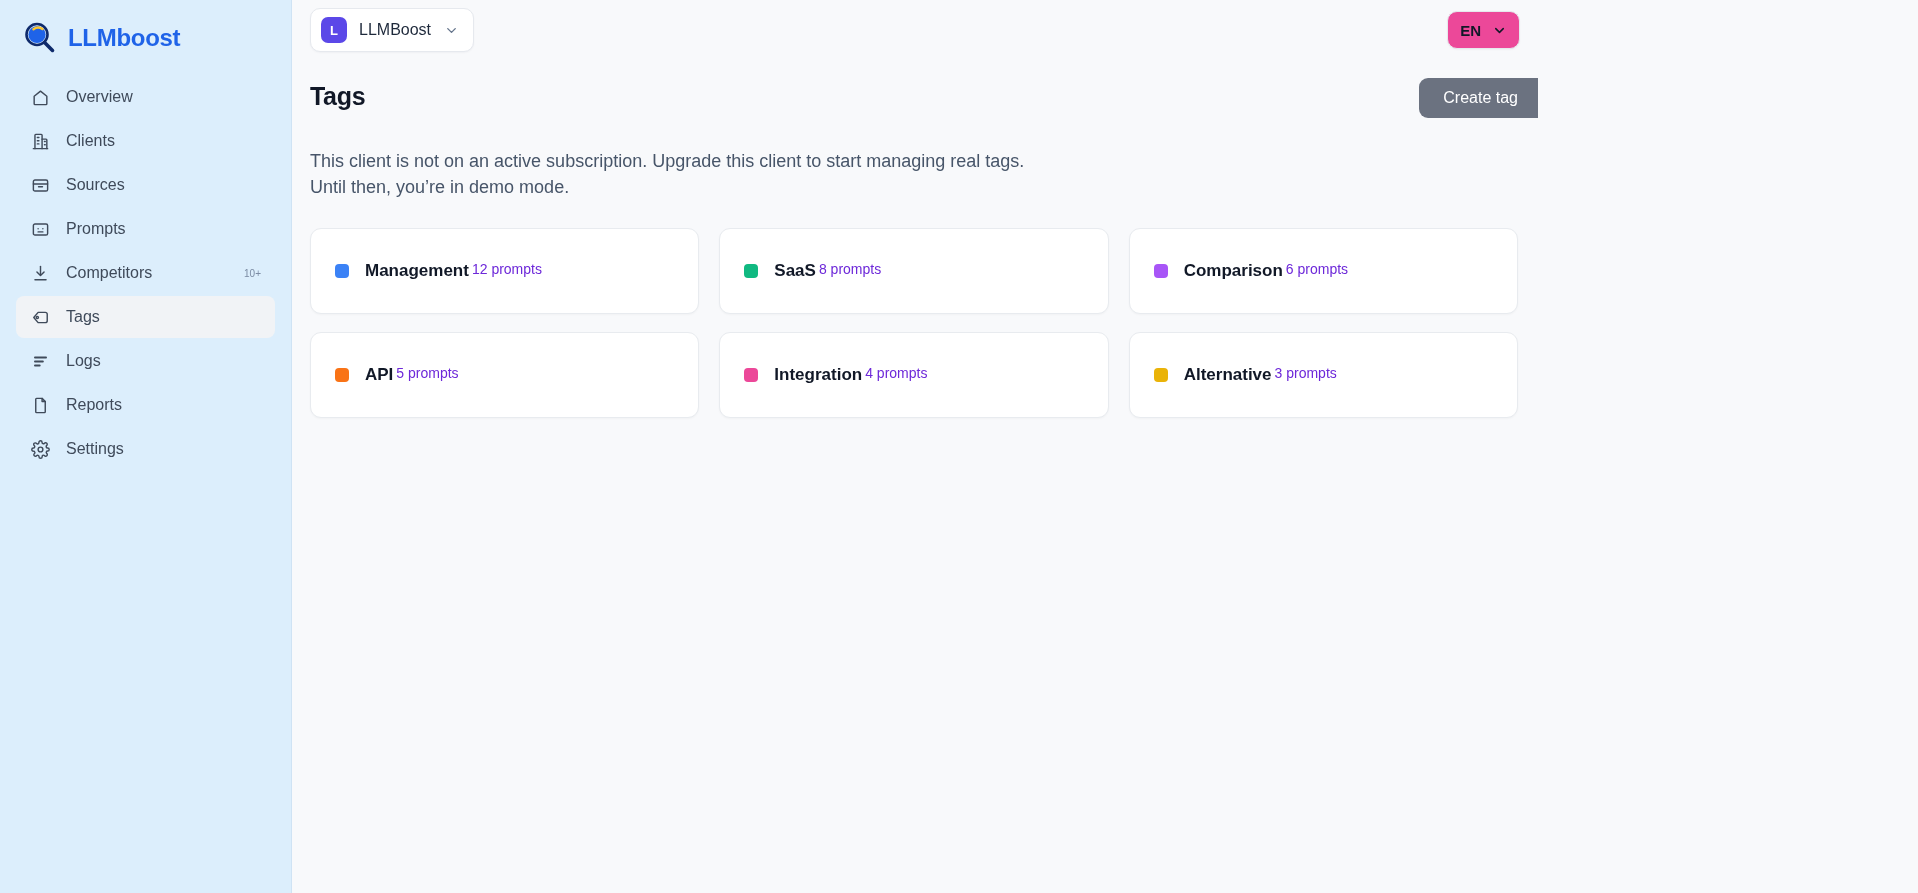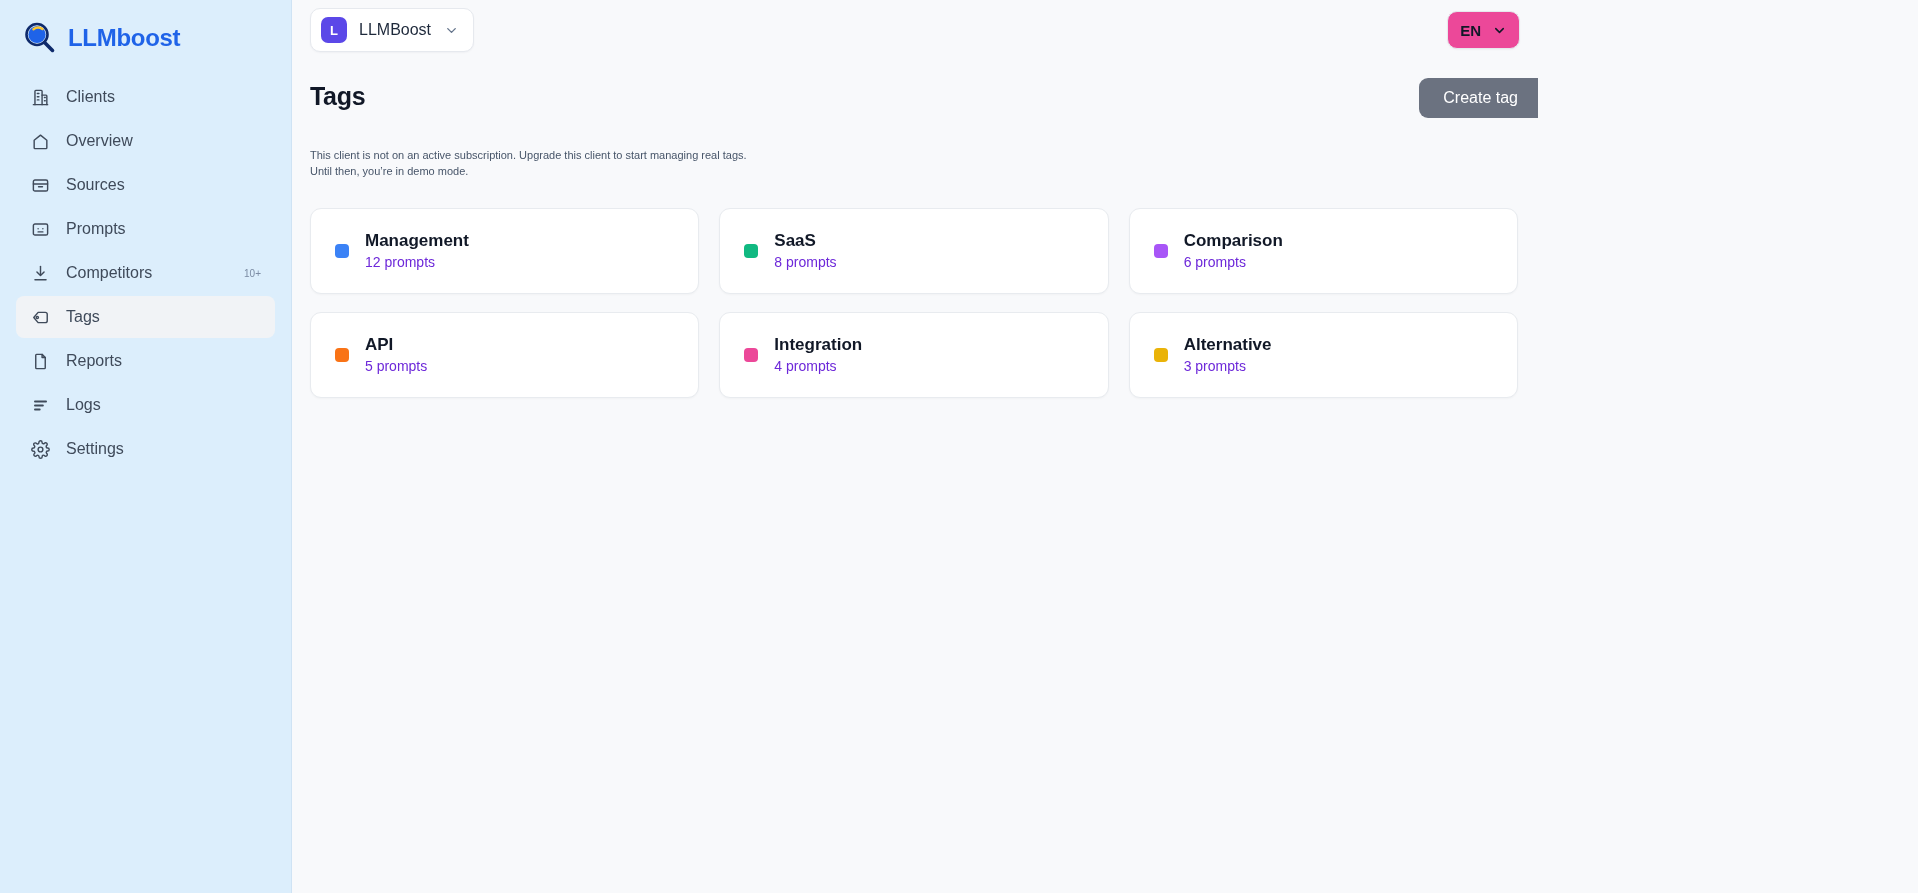--- a/index.html
+++ b/index.html
@@ -200,21 +200,21 @@
     font-size: 16px;
     font-family: "Liberation Sans", sans-serif;
     height: 40px;
     padding: 0 24px;
     margin-right: -4px;
     cursor: pointer;
   }
 
   .notice {
     padding: 30px 18px 0 18px;
-    font-size: 11px;
+    font-size: 18px;
     color: #475569;
     line-height: 1.45;
     max-width: 900px;
   }
 
   .grid {
     display: grid;
     grid-template-columns: repeat(3, 1fr);
     gap: 18px 20px;
     padding: 28px 20px 0 18px;
@@ -232,21 +232,21 @@
     cursor: pointer;
     box-shadow: 0 1px 2px rgba(16,24,40,0.03);
   }
 
   .swatch {
     width: 14px; height: 14px;
     border-radius: 4px;
     flex: 0 0 14px;
   }
 
-  .tag-text { display: flex; flex-direction: column; gap: 3px; }
+  .tag-text { display: flex; flex-direction: row; gap: 3px; }
 
   .tag-name {
     font-size: 17px;
     font-weight: 700;
     color: #111827;
     line-height: 1.2;
   }
 
   .tag-count {
     font-size: 14px;
@@ -271,41 +271,41 @@
         </svg>
       </span>
       <span class="brand-name">LLMboost</span>
     </div>
 
     <nav class="nav">
 
       <div class="nav-item">
         <span class="nav-icon">
           <svg width="19" height="19" viewBox="0 0 24 24" fill="none" stroke="currentColor" stroke-width="1.8" stroke-linecap="round" stroke-linejoin="round">
+            <path d="M4 20V10.5L12 4l8 6.5V20a1 1 0 0 1-1 1H5a1 1 0 0 1-1-1z"></path>
+          </svg>
+        </span>
+        <span class="nav-label">Overview</span>
+      </div>
+
+      <div class="nav-item">
+        <span class="nav-icon">
+          <svg width="19" height="19" viewBox="0 0 24 24" fill="none" stroke="currentColor" stroke-width="1.8" stroke-linecap="round" stroke-linejoin="round">
             <path d="M3 21h18"></path>
               <path d="M5 21V4a1 1 0 0 1 1-1h7a1 1 0 0 1 1 1v17"></path>
             <path d="M14 9h5a1 1 0 0 1 1 1v11"></path>
             <path d="M8 7h2M8 11h2M8 15h2M17 12h1M17 16h1"></path>
           </svg>
         </span>
         <span class="nav-label">Clients</span>
       </div>
 
       <div class="nav-item">
         <span class="nav-icon">
           <svg width="19" height="19" viewBox="0 0 24 24" fill="none" stroke="currentColor" stroke-width="1.8" stroke-linecap="round" stroke-linejoin="round">
-            <path d="M4 20V10.5L12 4l8 6.5V20a1 1 0 0 1-1 1H5a1 1 0 0 1-1-1z"></path>
-          </svg>
-        </span>
-        <span class="nav-label">Overview</span>
-      </div>
-
-      <div class="nav-item">
-        <span class="nav-icon">
-          <svg width="19" height="19" viewBox="0 0 24 24" fill="none" stroke="currentColor" stroke-width="1.8" stroke-linecap="round" stroke-linejoin="round">
             <rect x="3" y="5" width="18" height="14" rx="2"></rect>
             <path d="M3 10h18"></path>
               <path d="M9.5 13.5h5"></path>
           </svg>
         </span>
         <span class="nav-label">Sources</span>
       </div>
 
       <div class="nav-item">
         <span class="nav-icon">
@@ -336,37 +336,37 @@
           <svg width="19" height="19" viewBox="0 0 24 24" fill="none" stroke="currentColor" stroke-width="1.8" stroke-linecap="round" stroke-linejoin="round">
             <path d="M3.5 12 9 5.5h9a2.5 2.5 0 0 1 2.5 2.5v8a2.5 2.5 0 0 1-2.5 2.5H9z"></path>
             <circle cx="8" cy="12" r="1.4"></circle>
           </svg>
         </span>
         <span class="nav-label">Tags</span>
       </div>
 
       <div class="nav-item">
         <span class="nav-icon">
-          <svg width="19" height="19" viewBox="0 0 24 24" fill="none" stroke="currentColor" stroke-width="1.8" stroke-linecap="round" stroke-linejoin="round">
-            <path d="M14 3H7a1 1 0 0 0-1 1v16a1 1 0 0 0 1 1h10a1 1 0 0 0 1-1V7z"></path>
-            <path d="M14 3v4h4"></path>
-          </svg>
-        </span>
-        <span class="nav-label">Reports</span>
-      </div>
-
-      <div class="nav-item">
-        <span class="nav-icon">
           <svg width="19" height="19" viewBox="0 0 24 24" stroke="currentColor" stroke-width="2.4" stroke-linecap="round">
             <path d="M5 7h14"></path>
               <path d="M5 12h10"></path>
               <path d="M5 17h6"></path>
           </svg>
         </span>
         <span class="nav-label">Logs</span>
+      </div>
+
+      <div class="nav-item">
+        <span class="nav-icon">
+          <svg width="19" height="19" viewBox="0 0 24 24" fill="none" stroke="currentColor" stroke-width="1.8" stroke-linecap="round" stroke-linejoin="round">
+            <path d="M14 3H7a1 1 0 0 0-1 1v16a1 1 0 0 0 1 1h10a1 1 0 0 0 1-1V7z"></path>
+            <path d="M14 3v4h4"></path>
+          </svg>
+        </span>
+        <span class="nav-label">Reports</span>
       </div>
 
       <div class="nav-item">
         <span class="nav-icon">
           <svg width="19" height="19" viewBox="0 0 24 24" fill="none" stroke="currentColor" stroke-width="1.8" stroke-linecap="round" stroke-linejoin="round">
             <circle cx="12" cy="12" r="3"></circle>
             <path d="M19.4 15a1.6 1.6 0 0 0 .3 1.8l.1.1a2 2 0 1 1-2.8 2.8l-.1-.1a1.6 1.6 0 0 0-1.8-.3 1.6 1.6 0 0 0-1 1.5V21a2 2 0 1 1-4 0v-.1a1.6 1.6 0 0 0-1-1.5 1.6 1.6 0 0 0-1.8.3l-.1.1a2 2 0 1 1-2.8-2.8l.1-.1a1.6 1.6 0 0 0 .3-1.8 1.6 1.6 0 0 0-1.5-1H3a2 2 0 1 1 0-4h.1a1.6 1.6 0 0 0 1.5-1 1.6 1.6 0 0 0-.3-1.8l-.1-.1a2 2 0 1 1 2.8-2.8l.1.1a1.6 1.6 0 0 0 1.8.3H9a1.6 1.6 0 0 0 1-1.5V3a2 2 0 1 1 4 0v.1a1.6 1.6 0 0 0 1 1.5 1.6 1.6 0 0 0 1.8-.3l.1-.1a2 2 0 1 1 2.8 2.8l-.1.1a1.6 1.6 0 0 0-.3 1.8V9a1.6 1.6 0 0 0 1.5 1H21a2 2 0 1 1 0 4h-.1a1.6 1.6 0 0 0-1.5 1z"></path>
           </svg>
         </span>
         <span class="nav-label">Settings</span>

